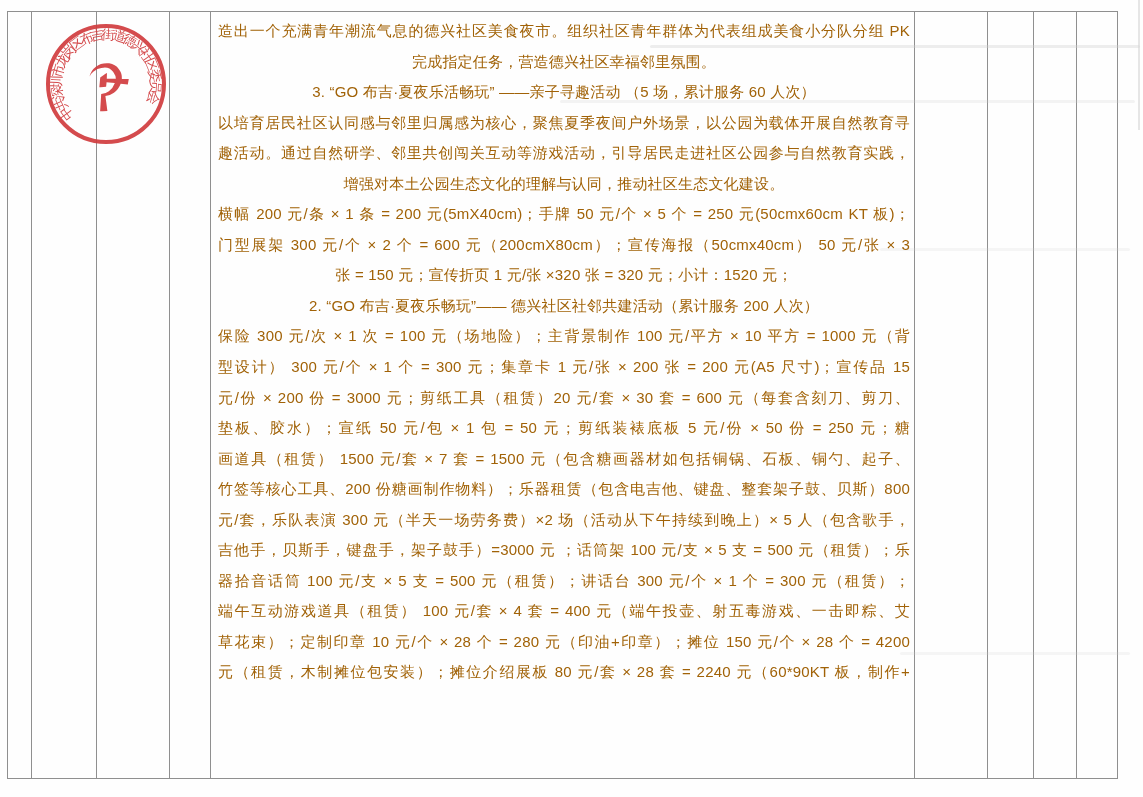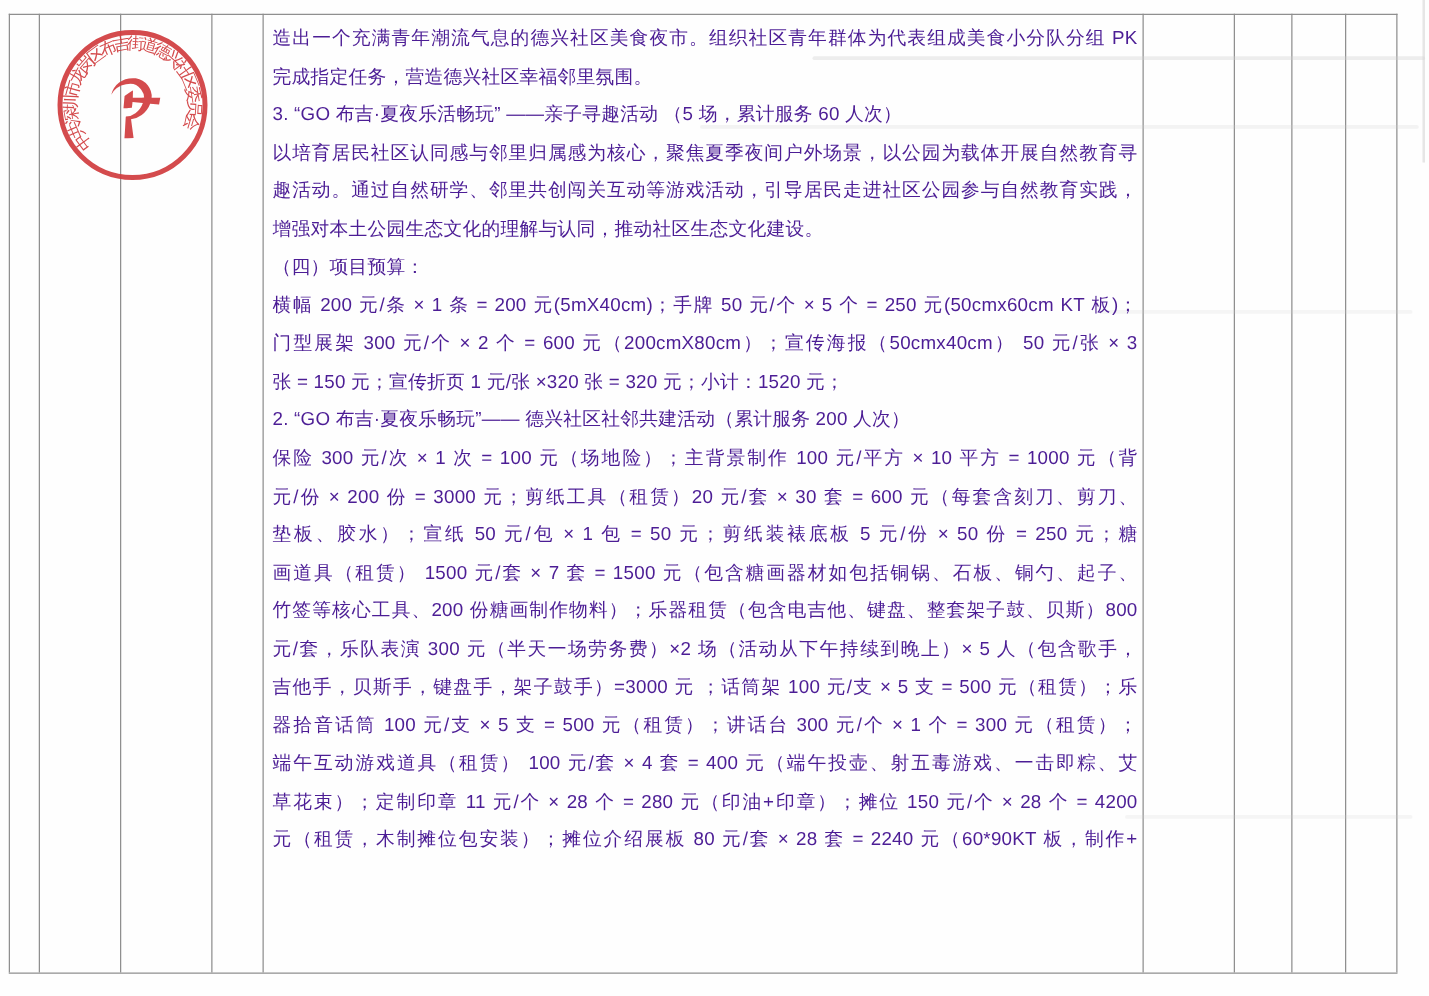--- a/index.html
+++ b/index.html
@@ -11,25 +11,25 @@
   .page{position:absolute;inset:0;background:#fefefe;}
   
   .vline{position:absolute;top:11px;height:767px;width:1px;background:#8f8f8f;}
   .hline{position:absolute;left:7px;width:1111px;height:1px;background:#8f8f8f;}
   
   .streak{position:absolute;height:3px;background:#cfcfcf;opacity:.35;border-radius:2px;}
   .edge-shadow{position:absolute;width:2px;background:#d5d5d5;opacity:.6;}
   
   .text-col{
     position:absolute;left:218px;top:16px;width:692px;height:766px;
-    color:#4c1d95;font-size:15px;letter-spacing:.2px;
+    color:#a16207;font-size:15px;letter-spacing:.2px;
   }
   .line{
     height:30.55px;line-height:30.55px;white-space:normal;
-    overflow:hidden;text-align:left;
+    overflow:hidden;text-align:center;
   }
   .line.just{text-align:justify;text-align-last:justify;}
   
   .seal{position:absolute;left:42px;top:20px;width:128px;height:128px;opacity:.92;}
 </style>
 </head>
 <body>
 
 <div class="page">
 
@@ -73,31 +73,31 @@
   <div style="position:absolute;left:1034px;top:12px;width:41px;height:765px"></div>
   <div style="position:absolute;left:1077px;top:12px;width:39px;height:765px"></div>
 
   <div class="text-col">
       <div class="line just">造出一个充满青年潮流气息的德兴社区美食夜市。组织社区青年群体为代表组成美食小分队分组 PK</div>
       <div class="line">完成指定任务，营造德兴社区幸福邻里氛围。</div>
       <div class="line">3. “GO 布吉·夏夜乐活畅玩”  ——亲子寻趣活动 （5 场，累计服务 60 人次）</div>
       <div class="line just">以培育居民社区认同感与邻里归属感为核心，聚焦夏季夜间户外场景，以公园为载体开展自然教育寻</div>
       <div class="line just">趣活动。通过自然研学、邻里共创闯关互动等游戏活动，引导居民走进社区公园参与自然教育实践，</div>
       <div class="line">增强对本土公园生态文化的理解与认同，推动社区生态文化建设。</div>
-      <div class="line">（四）项目预算：</div>
       <div class="line just">横幅 200 元/条 × 1 条 = 200 元(5mX40cm)；手牌 50 元/个 × 5 个 = 250 元(50cmx60cm  KT 板)；</div>
       <div class="line just">门型展架 300 元/个 × 2 个 = 600 元（200cmX80cm）；宣传海报（50cmx40cm） 50 元/张 × 3</div>
       <div class="line">张 = 150 元；宣传折页 1 元/张 ×320 张 = 320 元；小计：1520 元；</div>
       <div class="line">2. “GO 布吉·夏夜乐畅玩”——  德兴社区社邻共建活动（累计服务 200 人次）</div>
       <div class="line just">保险 300 元/次 × 1 次 = 100 元（场地险）；主背景制作 100 元/平方 × 10 平方 = 1000 元（背</div>
+      <div class="line just">型设计） 300 元/个  × 1 个 = 300 元；集章卡 1 元/张 × 200 张 = 200 元(A5 尺寸)；宣传品 15</div>
       <div class="line just">元/份 × 200 份 = 3000 元；剪纸工具（租赁）20 元/套 × 30 套 = 600 元（每套含刻刀、剪刀、</div>
       <div class="line just">垫板、胶水）；宣纸 50 元/包 × 1 包 = 50 元；剪纸装裱底板 5 元/份 × 50 份 = 250 元；糖</div>
       <div class="line just">画道具（租赁） 1500 元/套 × 7 套 = 1500 元（包含糖画器材如包括铜锅、石板、铜勺、起子、</div>
       <div class="line just">竹签等核心工具、200 份糖画制作物料）；乐器租赁（包含电吉他、键盘、整套架子鼓、贝斯）800</div>
       <div class="line just">元/套，乐队表演 300 元（半天一场劳务费）×2 场（活动从下午持续到晚上）× 5 人（包含歌手，</div>
       <div class="line just">吉他手，贝斯手，键盘手，架子鼓手）=3000 元 ；话筒架 100 元/支 × 5 支 = 500 元（租赁）；乐</div>
       <div class="line just">器拾音话筒 100 元/支 × 5 支 = 500 元（租赁）；讲话台 300 元/个 × 1 个 = 300 元（租赁）；</div>
       <div class="line just">端午互动游戏道具（租赁） 100 元/套 × 4 套 = 400 元（端午投壶、射五毒游戏、一击即粽、艾</div>
-      <div class="line just">草花束）；定制印章 11 元/个 × 28 个 = 280 元（印油+印章）；摊位 150 元/个 × 28 个 = 4200</div>
+      <div class="line just">草花束）；定制印章 10 元/个 × 28 个 = 280 元（印油+印章）；摊位 150 元/个 × 28 个 = 4200</div>
       <div class="line just">元（租赁，木制摊位包安装）；摊位介绍展板 80 元/套 × 28 套 = 2240 元（60*90KT 板，制作+</div>
     </div>
 
 </div>
 
 </body></html>

